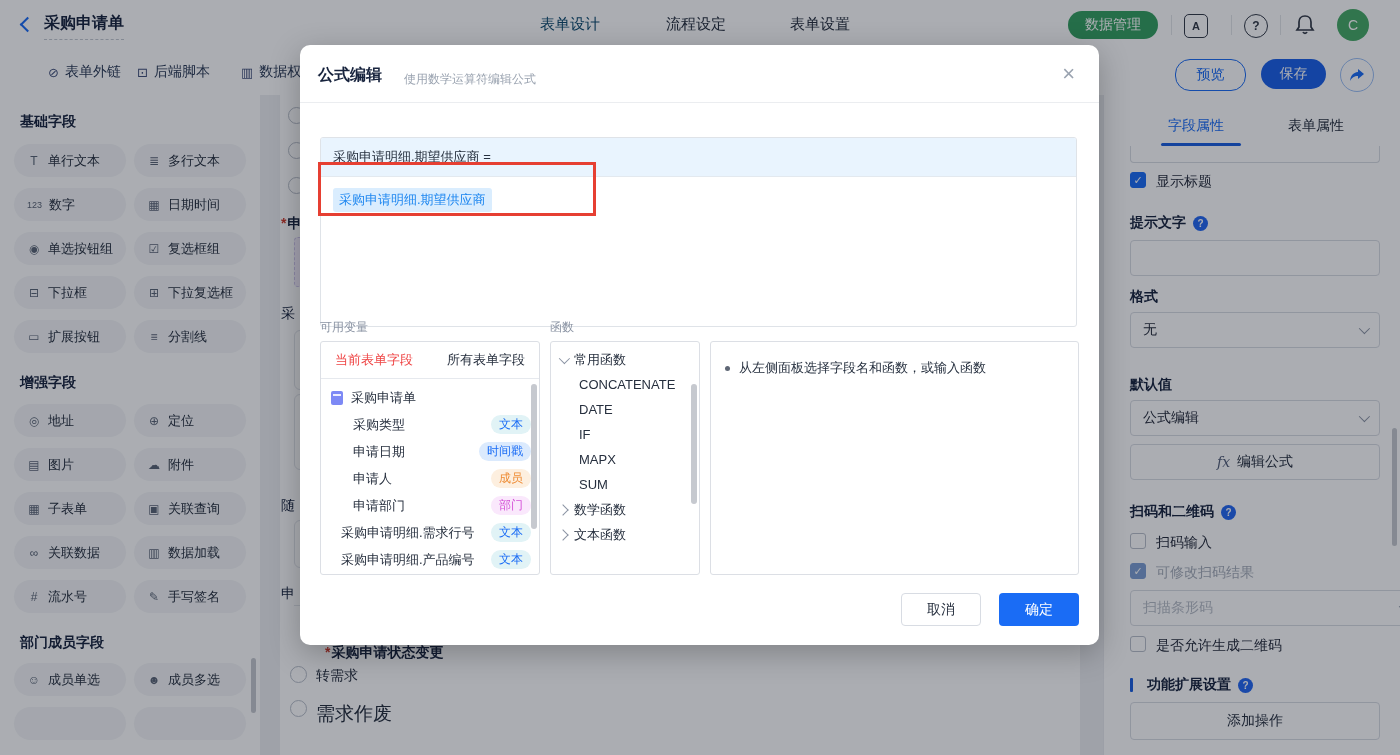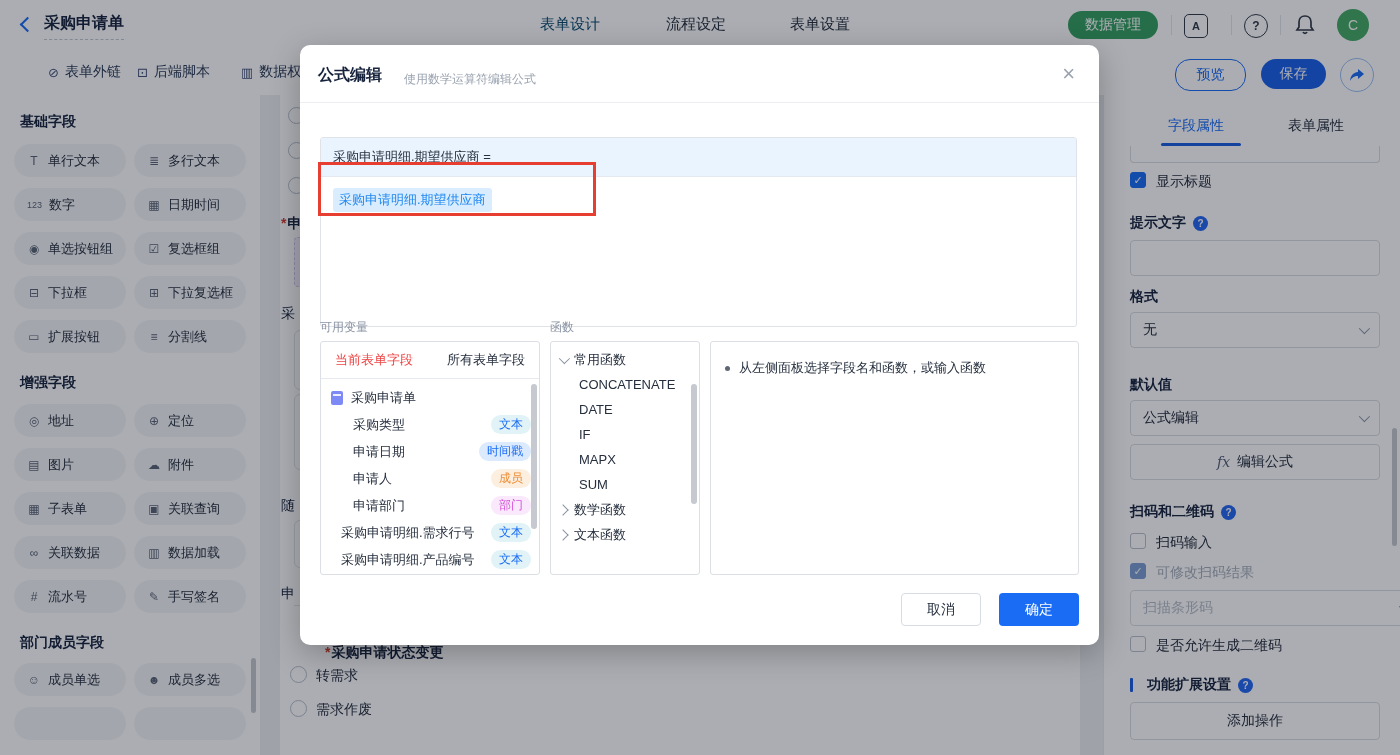--- a/index.html
+++ b/index.html
@@ -253,21 +253,21 @@
     <div class="abs ghostbox" style="left:34px;top:235px;width:70px;height:58px;"></div>
     <div class="abs ghostbox" style="left:34px;top:299px;width:70px;height:74px;"></div>
     <span class="abs frag" style="left:21px;top:402px;font-weight:normal;">随</span>
     <div class="abs ghostbox" style="left:34px;top:425px;width:70px;height:46px;"></div>
     <span class="abs frag" style="left:21px;top:490px;font-weight:normal;">申</span>
     <div class="abs" style="left:34px;top:510px;width:60px;height:1px;background:#e3e6ea;"></div>
     <span class="abs frag" style="left:21px;top:549px;margin-left:44px;"><i class="redstar" style="font-style:normal;">*</i><span>采购申请状态变更</span></span>
     <span class="abs radio" style="left:30px;top:571px;"></span>
     <span class="abs" style="left:56px;top:572px;font-size:14px;color:#262f3e;">转需求</span>
     <span class="abs radio" style="left:30px;top:605px;"></span>
-    <span class="abs" style="left:56px;top:606px;font-size:14px;color:#262f3e;">需求作废</span>
+    <span class="abs" style="left:56px;top:606px;font-size:19px;color:#262f3e;">需求作废</span>
   </div>
 
   <div class="abs rightpanel">
     <span class="abs rtab active" style="left:64px;top:22px;">字段属性</span>
     <span class="abs rtab" style="left:184px;top:22px;">表单属性</span>
     <div class="abs runderline" style="left:57px;top:48px;width:80px;"></div>
     <div class="abs rinput" style="left:26px;top:51px;width:250px;height:17px;border-top:none;border-radius:0 0 4px 4px;"></div>
     <span class="abs cb checked" style="left:26px;top:77px;"></span>
     <span class="abs cblabel" style="left:52px;top:78px;">显示标题</span>
     <div class="abs rlabel" style="left:26px;top:119px;">

